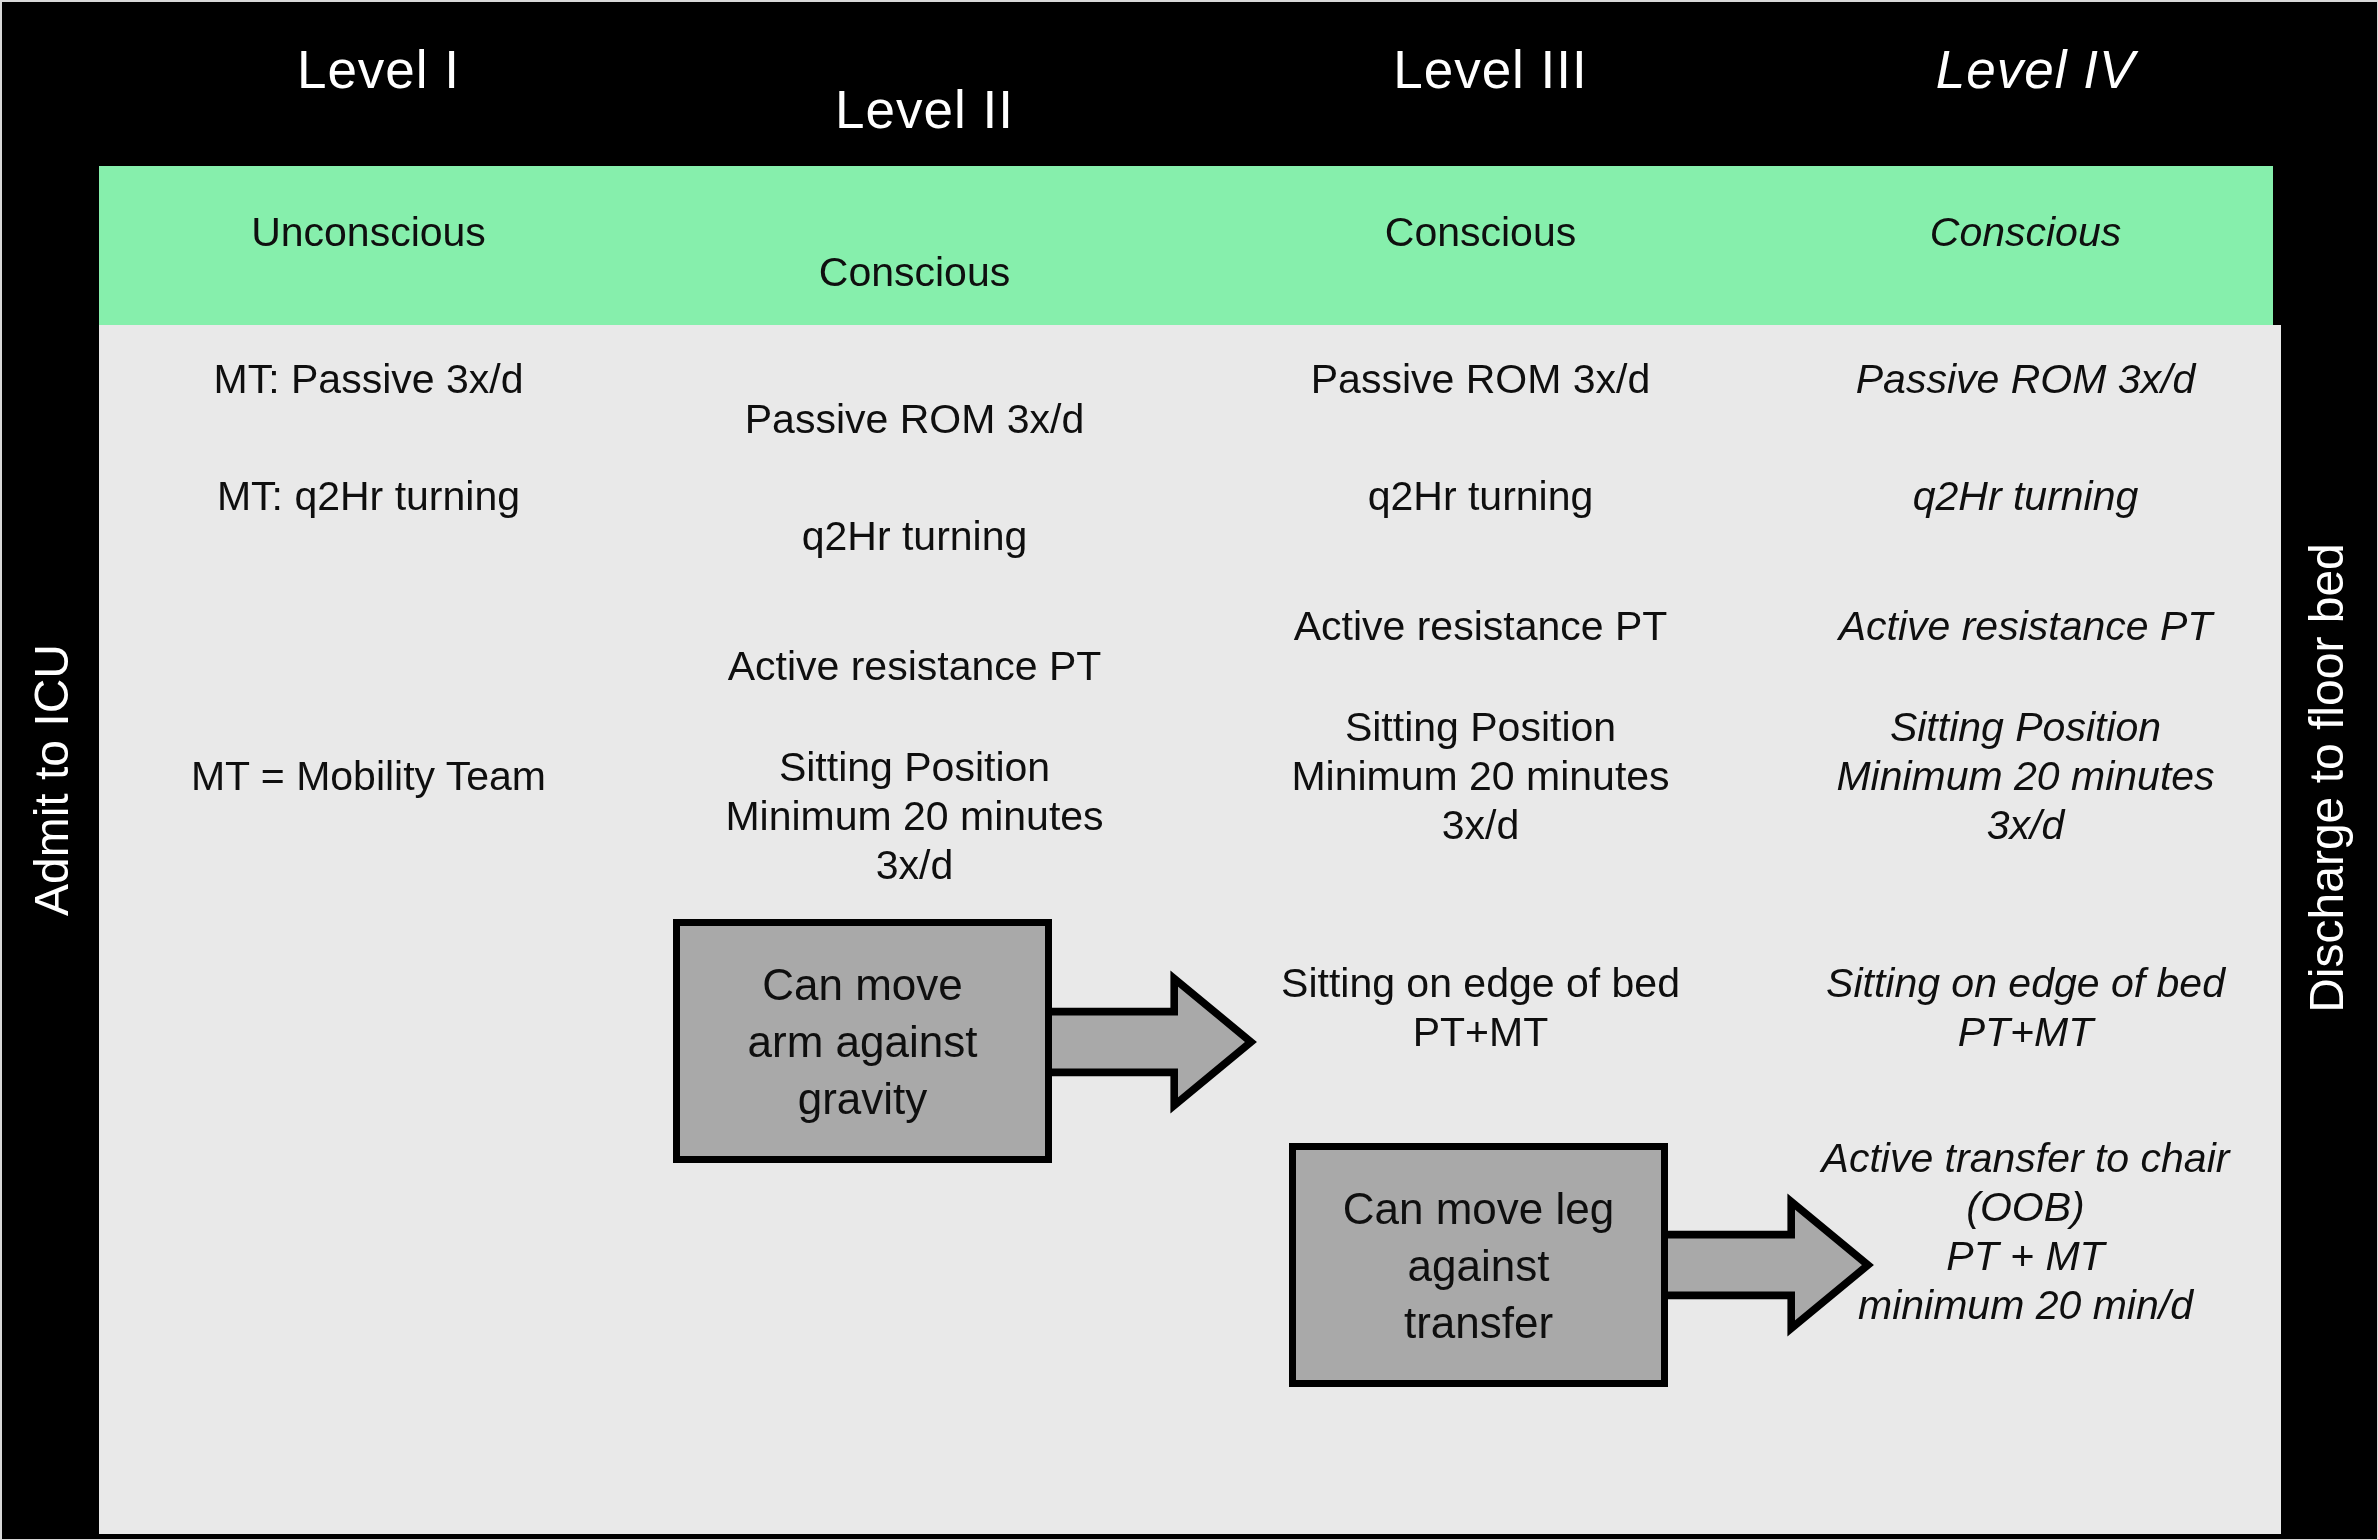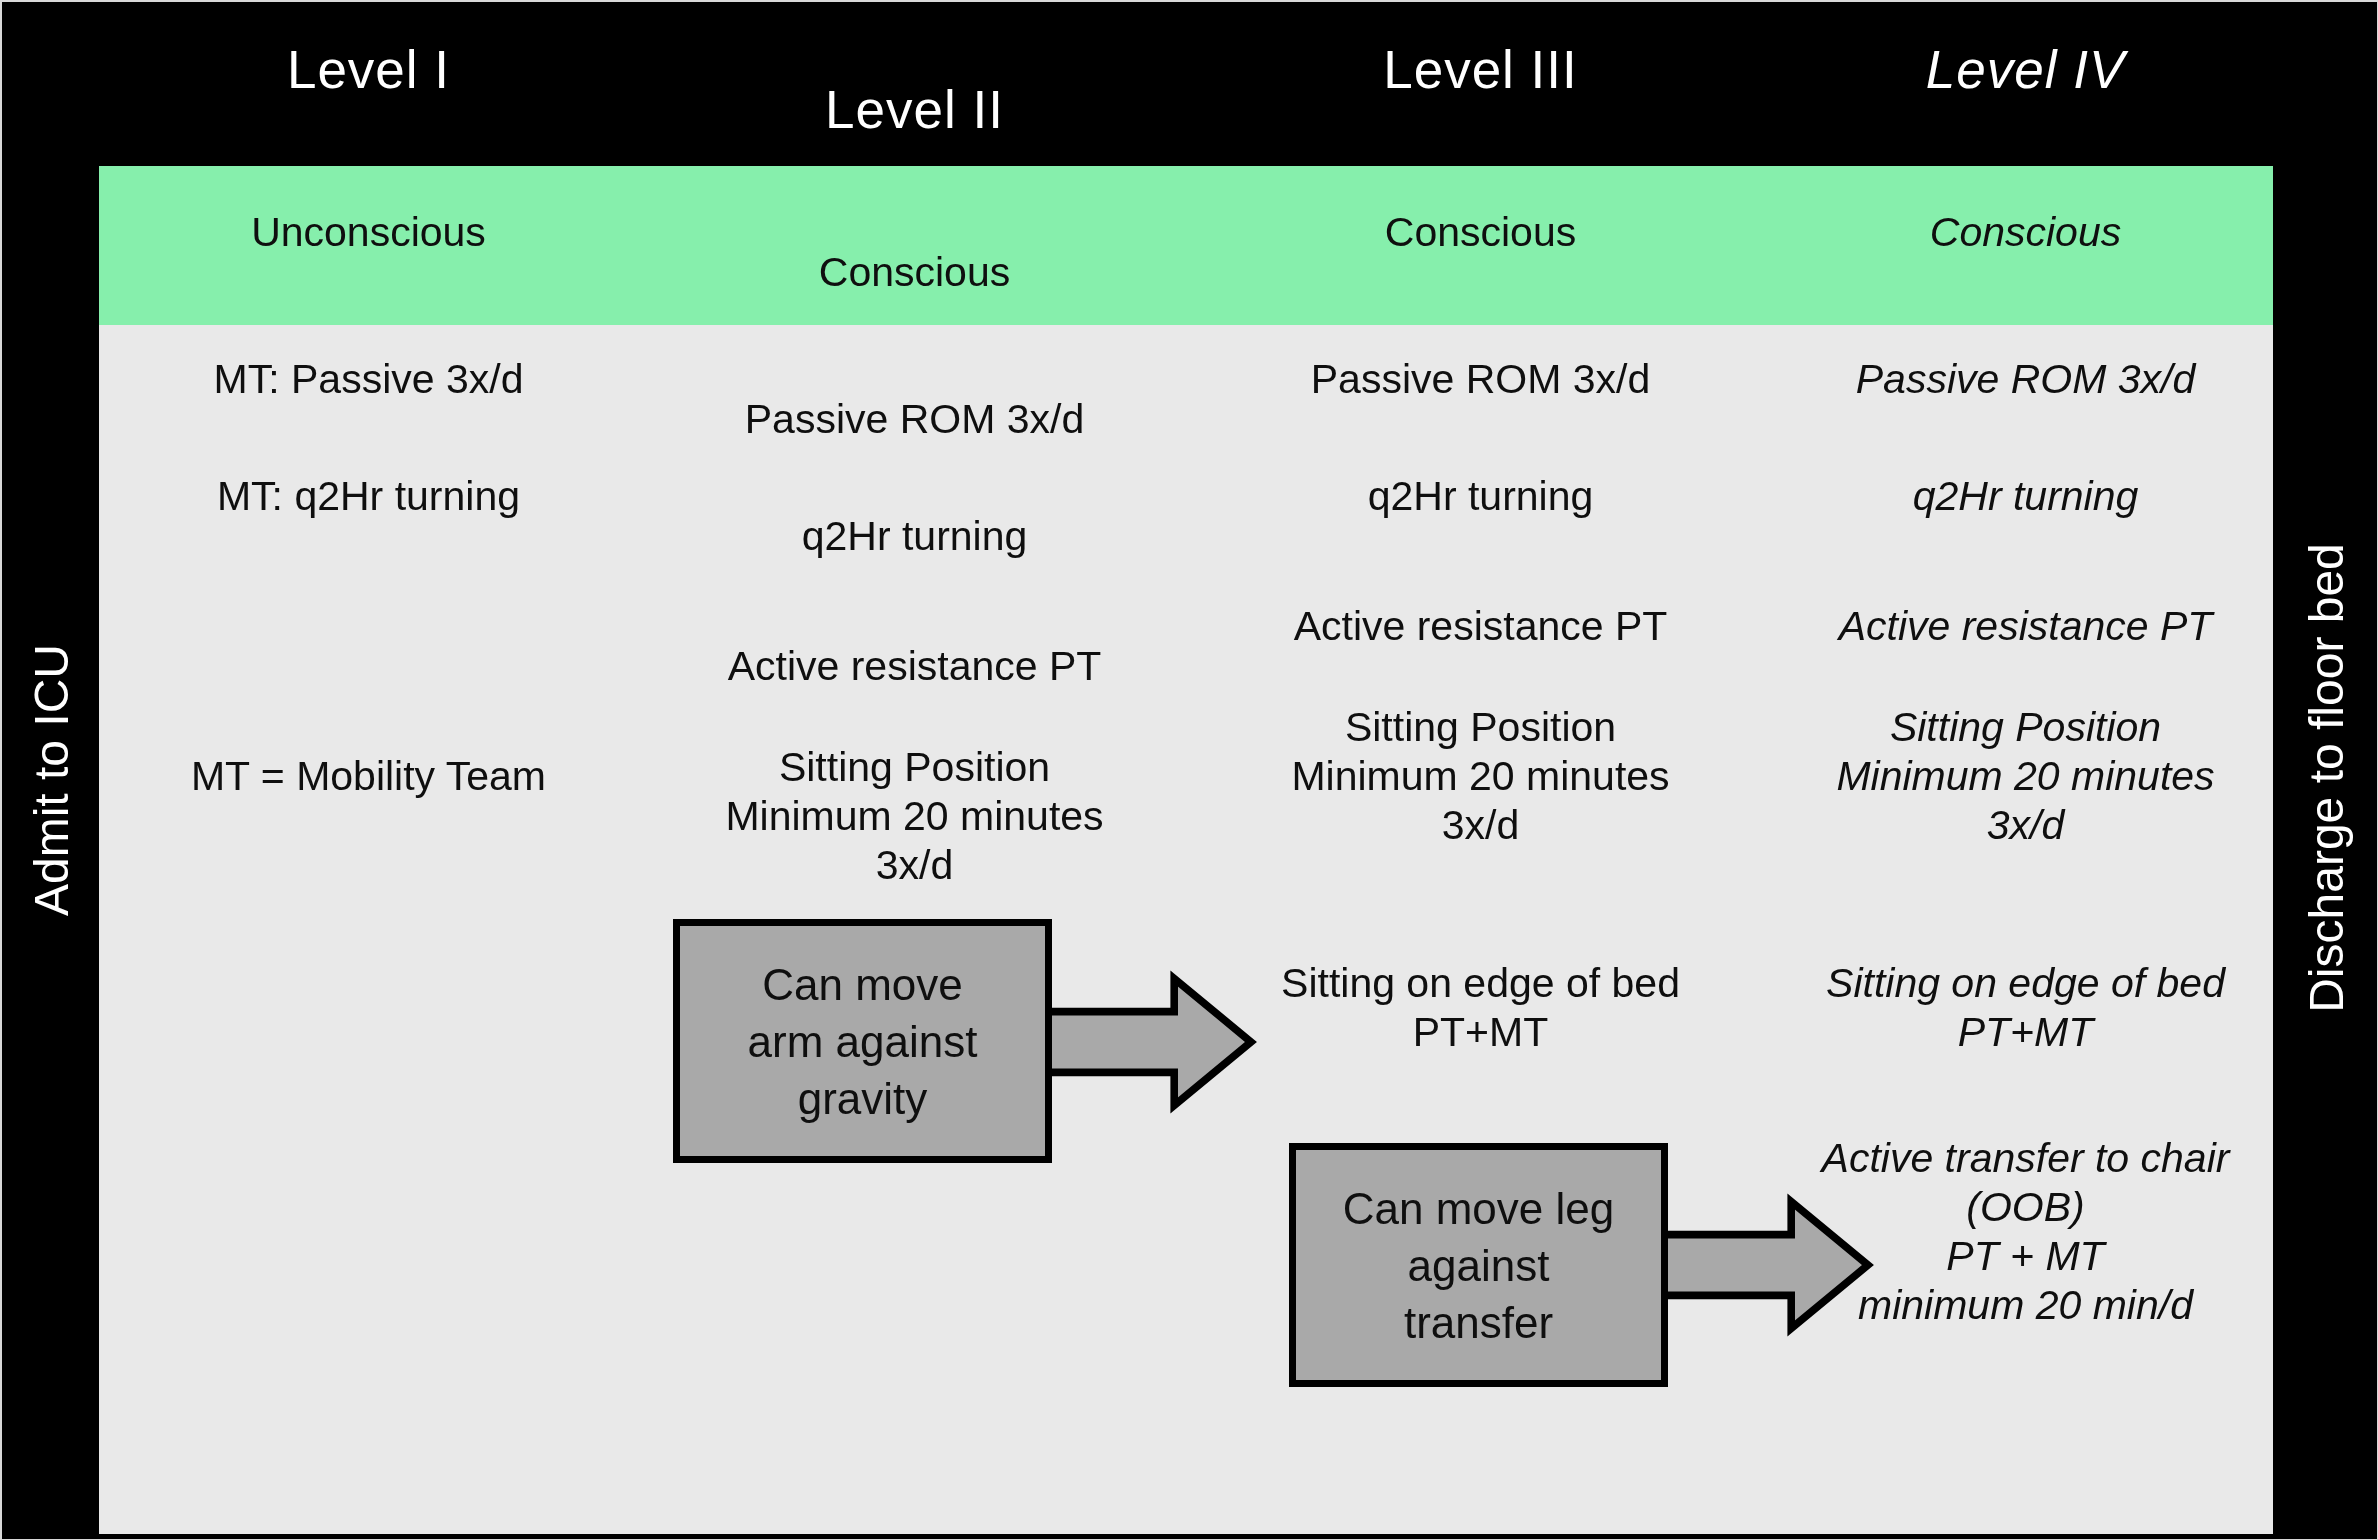--- a/index.html
+++ b/index.html
@@ -6,35 +6,35 @@
   .canvas{
     position:relative;
     width:2379px;height:1541px;
     background:#000;
     border:2.9px solid #d9d9d9;
     box-sizing:border-box;
     overflow:hidden;
     font-family:"Liberation Sans","DejaVu Sans",sans-serif;
   }
   
-  .header-row{position:absolute;left:97px;top:0;width:2174px;height:144px;}
+  .header-row{position:absolute;left:107px;top:0;width:2174px;height:144px;}
   .header-cell{
     position:absolute;top:0;height:135px;width:571px;
     display:flex;align-items:center;justify-content:center;
     color:#ffffff;font-size:53px;letter-spacing:1px;
   }
   
   .band-row{position:absolute;left:97px;top:164px;width:2174px;height:160px;background:#86efac;}
   .band-cell{
     position:absolute;top:0;height:133px;width:571px;
     display:flex;align-items:center;justify-content:center;
     color:#0f0f0f;font-size:41px;
   }
   
-  .panel{position:absolute;left:97px;top:323px;width:2174px;height:1209px;background:#e9e9e9;}
+  .panel{position:absolute;left:97px;top:323px;width:2174px;height:1209px;background:#e9e9e9;padding-left:8px;}
   .cell{
     position:absolute;width:571px;
     transform:translateY(-50%);
     text-align:center;color:#0f0f0f;font-size:41px;line-height:49px;
     white-space:pre-line;
   }
   .colx1{left:-16px;} .colx2{left:530px;margin-top:40px;} .colx3{left:1096px;} .colx4{left:1641px;font-style:italic;}
   .rowy1{top:54px;} .rowy2{top:171px;} .rowy3{top:301px;} .rowy4{top:451px;}
   .rowy5{top:683px;} .rowy6{top:907px;}
   

